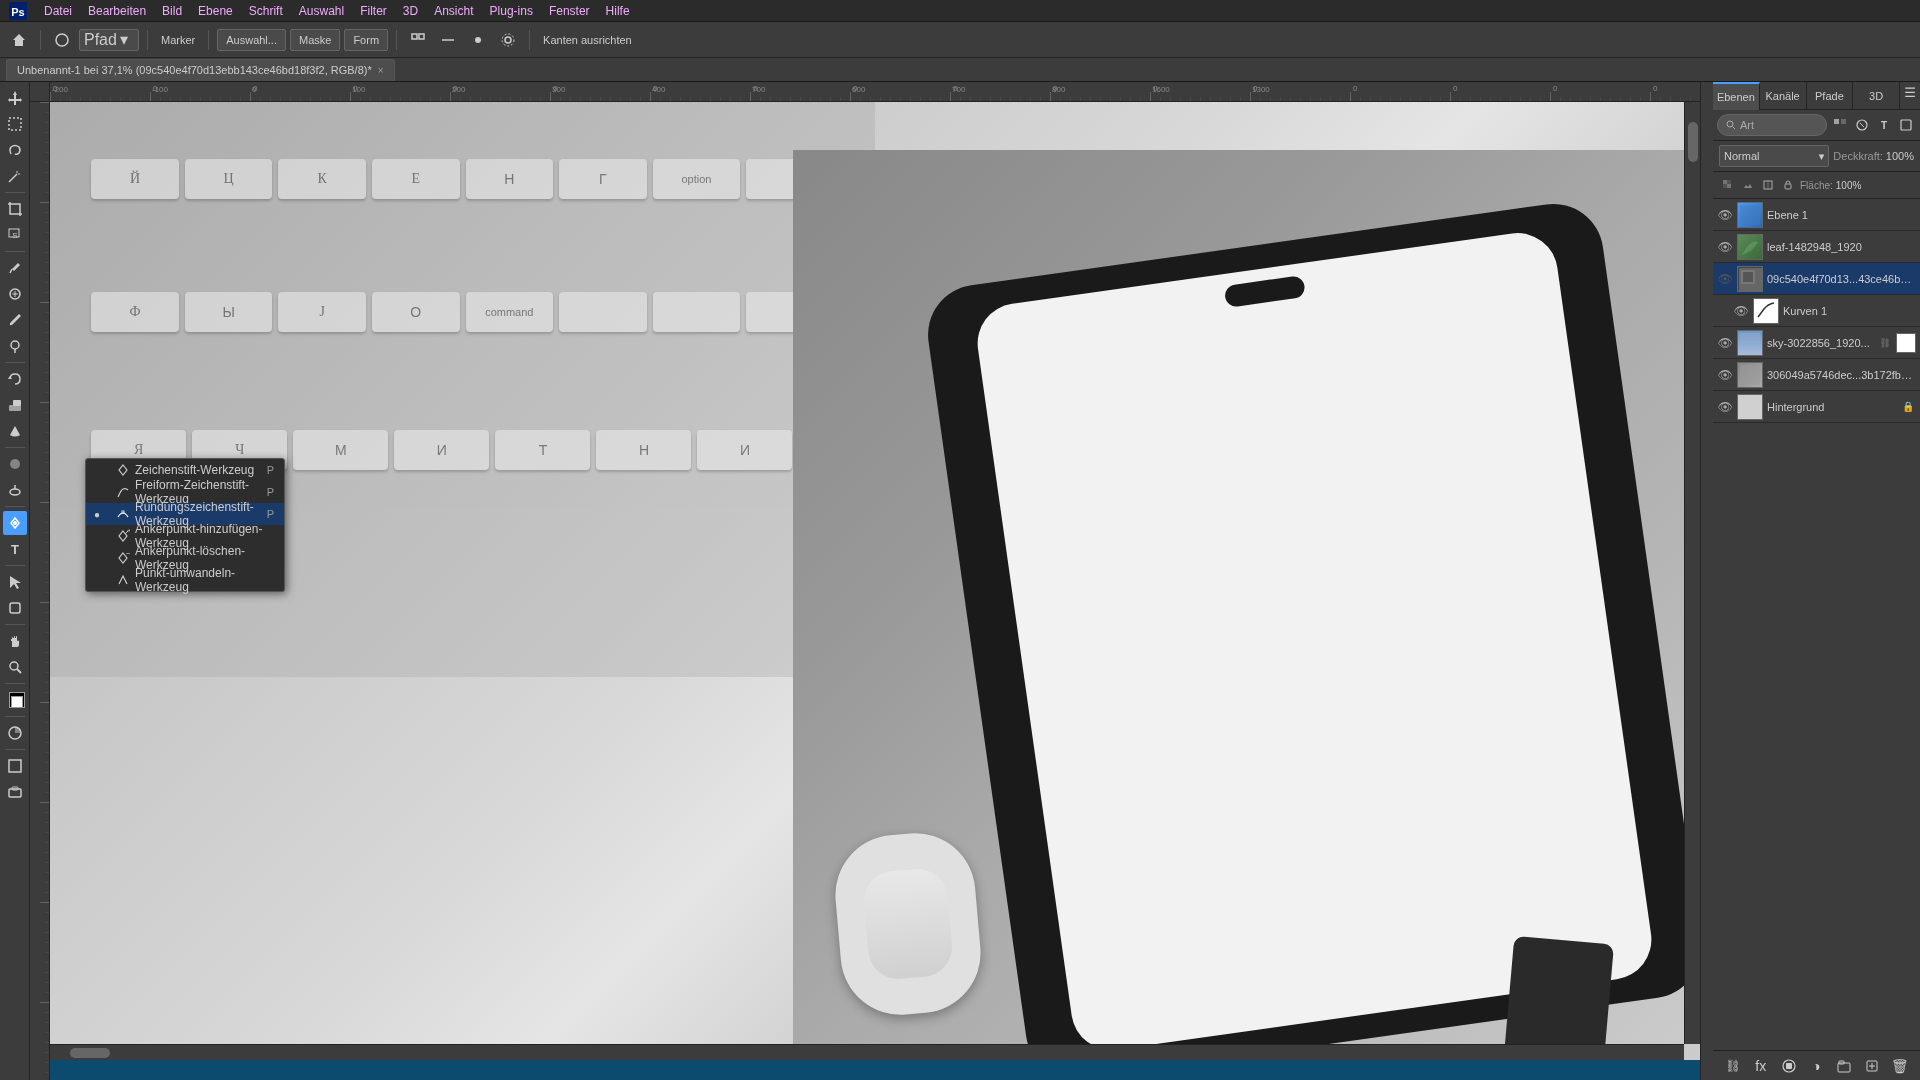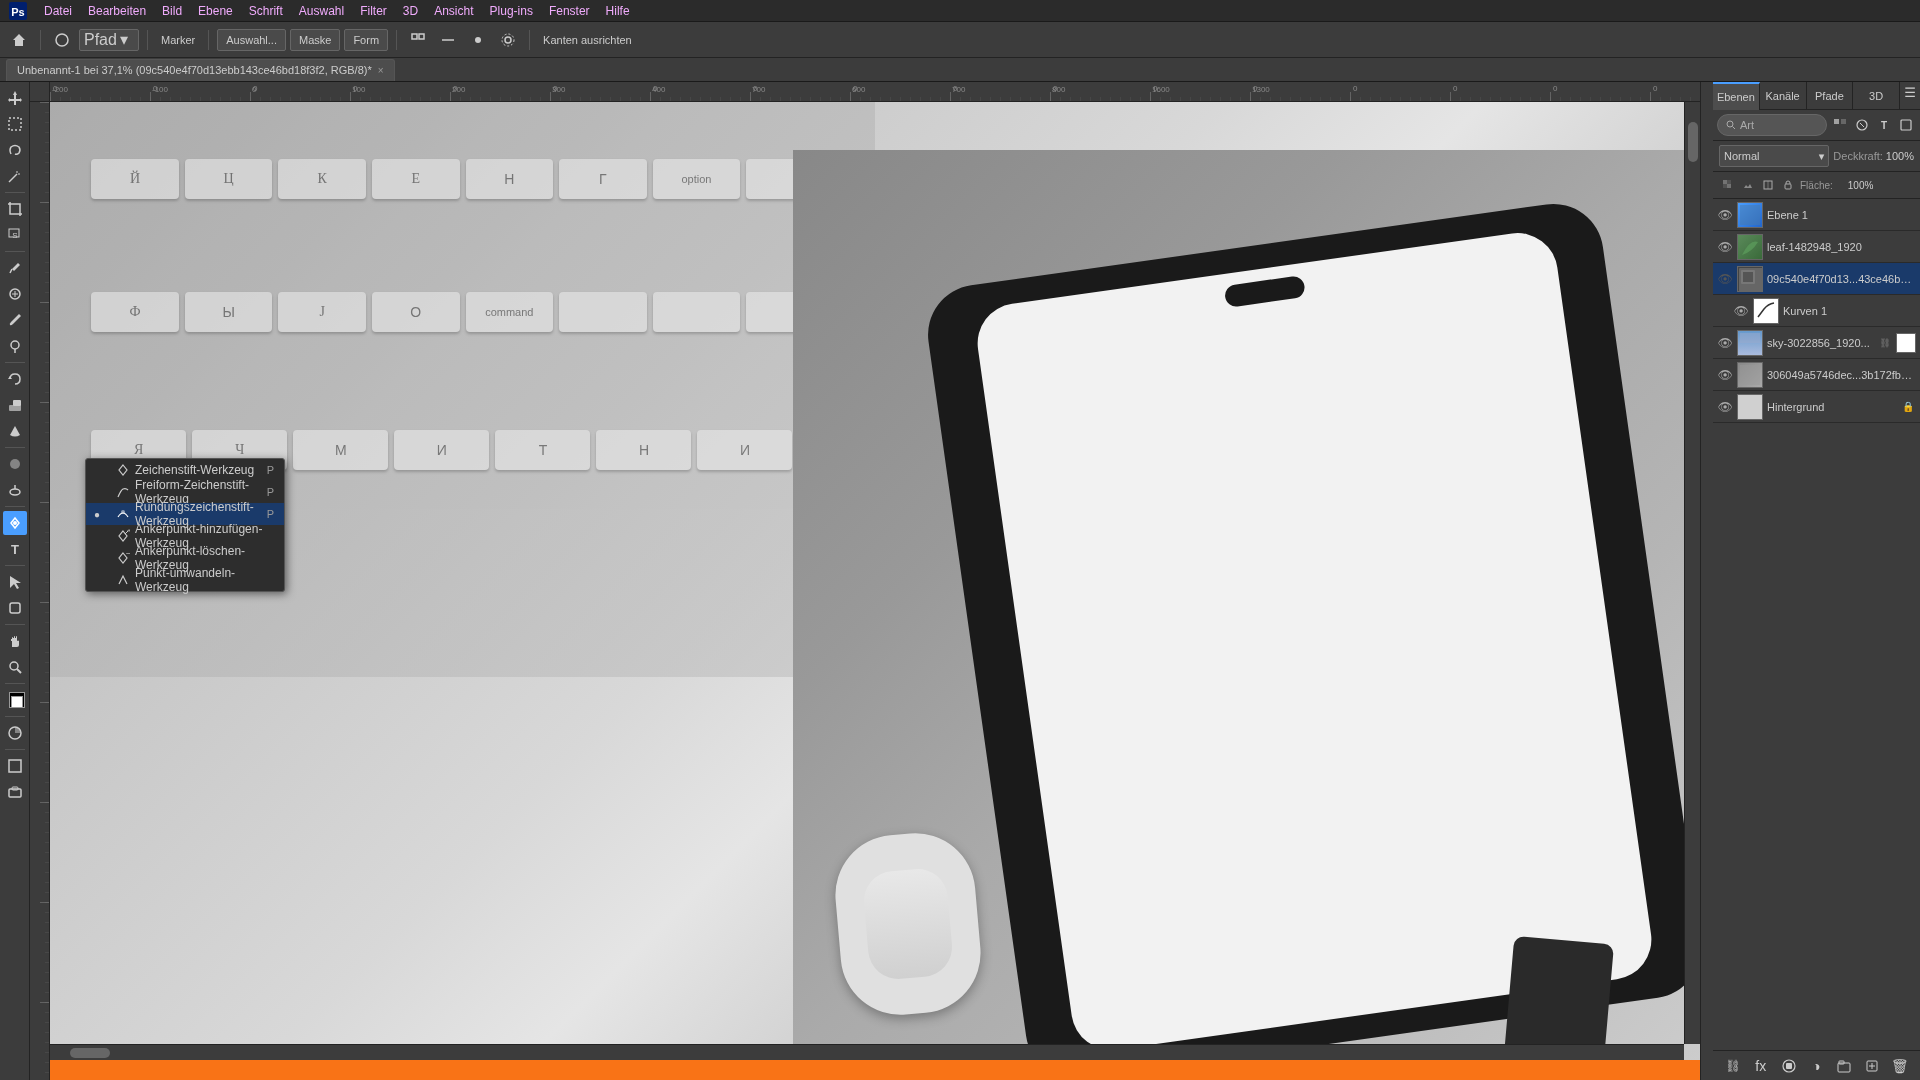--- a/index.html
+++ b/index.html
@@ -33,21 +33,21 @@
 
     
     #left-toolbar {
       width: 30px; background: #3c3c3c; border-right: 1px solid #232323; display: flex; flex-direction: column; align-items: center; padding: 4px 0; gap: 2px; flex-shrink: 0;
     }
     .tool-btn { width: 24px; height: 24px; display: flex; align-items: center; justify-content: center; cursor: pointer; border-radius: 2px; color: #ccc; font-size: 14px; }
     .tool-btn.active { background: #4a9eff; color: white; }
     .tool-separator { width: 20px; height: 1px; background: #555; margin: 2px 0; }
 
     
-    #canvas-area { flex: 1; overflow: hidden; position: relative; background: #f97316; }
+    #canvas-area { flex: 1; overflow: hidden; position: relative; background: #0c4a6e; }
     #ruler-top { position: absolute; top: 0; left: 20px; right: 0; height: 20px; background: #3c3c3c; border-bottom: 1px solid #232323; overflow: hidden; }
     #ruler-left { position: absolute; top: 20px; left: 0; width: 20px; bottom: 0; background: #3c3c3c; border-right: 1px solid #232323; overflow: hidden; }
     #ruler-corner { position: absolute; top: 0; left: 0; width: 20px; height: 20px; background: #3c3c3c; border-right: 1px solid #232323; border-bottom: 1px solid #232323; }
     #canvas-content { position: absolute; top: 20px; left: 20px; right: 0; bottom: 20px; overflow: hidden; }
 
     
     #context-menu {
       position: absolute; top: 356px; left: 35px; width: 200px; background: #2d2d2d; border: 1px solid #555; border-radius: 3px; box-shadow: 2px 2px 8px rgba(0,0,0,0.5); z-index: 100;
     }
     .context-menu-item { height: 22px; padding: 0 10px 0 30px; display: flex; align-items: center; justify-content: space-between; color: #ccc; font-size: 12px; cursor: pointer; position: relative; }
@@ -73,21 +73,21 @@
     #blend-row { padding: 4px 6px; display: flex; align-items: center; gap: 4px; border-bottom: 1px solid #232323; }
     .blend-select { flex: 1; height: 22px; background: #4a4a4a; border: 1px solid #666; border-radius: 2px; color: #ccc; font-size: 11px; padding: 0 4px; display: flex; align-items: center; justify-content: space-between; cursor: pointer; }
     .opacity-row { display: flex; align-items: center; gap: 3px; font-size: 11px; }
     .opacity-label { color: #999; }
     .opacity-value { color: #ccc; font-size: 11px; }
 
     
     #facestr-row { padding: 4px 6px; display: flex; align-items: center; gap: 3px; border-bottom: 1px solid #232323; font-size: 10px; color: #999; }
     .facestr-icons { display: flex; gap: 2px; }
     .facestr-icon { width: 18px; height: 18px; display: flex; align-items: center; justify-content: center; cursor: pointer; color: #aaa; font-size: 10px; border-radius: 2px; }
-    .fill-row { display: flex; align-items: center; gap: 15px; }
+    .fill-row { display: flex; align-items: center; gap: 3px; }
     .fill-label { color: #999; }
     .fill-value { color: #ccc; }
 
     
     #layers-list { flex: 1; overflow-y: auto; }
     .layer-item { height: 32px; display: flex; align-items: center; padding: 0 4px; gap: 4px; cursor: pointer; border-bottom: 1px solid #2a2a2a; }
     .layer-item.selected { background: #1a3a6a; }
     .layer-vis { width: 16px; height: 16px; display: flex; align-items: center; justify-content: center; color: #aaa; font-size: 12px; cursor: pointer; flex-shrink: 0; }
     .layer-thumb { width: 26px; height: 26px; border: 1px solid #666; flex-shrink: 0; overflow: hidden; display: flex; align-items: center; justify-content: center; }
     .layer-name { flex: 1; font-size: 11px; color: #ccc; overflow: hidden; text-overflow: ellipsis; white-space: nowrap; }

